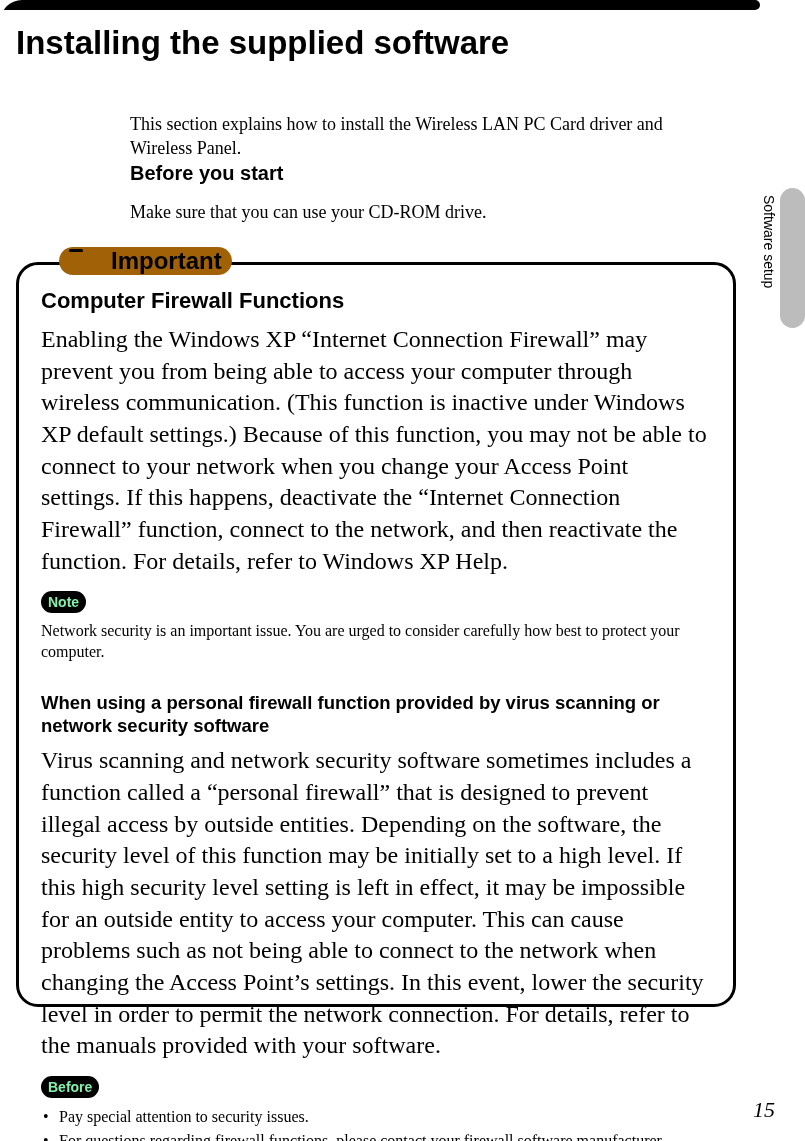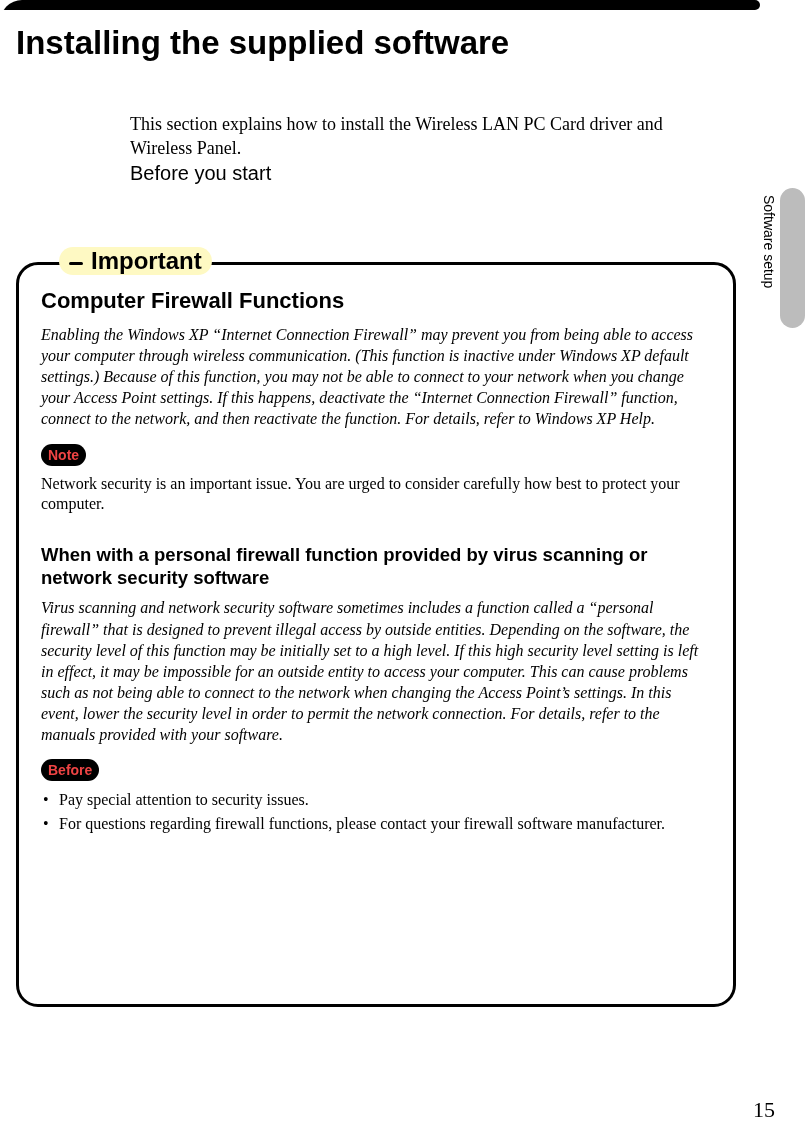--- a/index.html
+++ b/index.html
@@ -14,21 +14,21 @@
     font-size: 33px; letter-spacing: 0px;
   }
 
   .intro-text {
     position: absolute; top: 96px; left: 130px; width: 590px;
     font-size: 18px; line-height: 1.35; margin-top: 16px;
   }
 
   .before-heading {
     position: absolute; top: 162px; left: 130px; width: 590px;
-    font-family: Helvetica, Arial, sans-serif; font-weight: 400;
+    font-family: Helvetica, Arial, sans-serif; font-weight: 700;
     font-size: 20px;
   }
 
   .before-text {
     position: absolute; top: 200px; left: 130px; width: 590px;
     font-size: 18px; line-height: 1.35;
   }
 
   .side-tab {
     position: absolute; top: 188px; right: 0; width: 25px; height: 140px;
@@ -40,90 +40,92 @@
     writing-mode: vertical-rl; transform: rotate(0deg);
     white-space: nowrap;
   }
 
   .important-box {
     position: absolute; top: 262px; left: 16px; width: 720px; height: 745px;
     border: 3px solid #000; border-radius: 22px;
     padding: 20px 22px;
   }
   .important-label-wrap {
-    position: absolute; top: -18px; left: 40px; background: #fef9c3; padding: 0 10px;
-    display: flex; align-items: center;
+    position: absolute; top: -18px; left: 40px; background: #a16207; padding: 0 10px;
+    display: flex;  gap: 20px;
   }
   .important-leader {
     display: inline-block; width: 14px; height: 3px; background: #000; margin-right: 8px; position: relative; top: 2px;
   }
   .important-label {
     font-family: Helvetica, Arial, sans-serif; font-weight: 700; font-size: 24px;
   }
 
   .box-h1 {
     font-family: Helvetica, Arial, sans-serif; font-weight: 700; font-size: 22px;
     margin-top: 3px; margin-bottom: 10px;
   }
   .box-h2 {
     font-family: Helvetica, Arial, sans-serif; font-weight: 700; font-size: 18.5px;
     margin-bottom: 8px; line-height: 1.25;
   }
   .box-p {
-    font-size: 16px; line-height: 1.32; margin-bottom: 14px; font-style: italic;
+    font-size: 24px; line-height: 1.32; margin-bottom: 14px;
   }
   .note-badge {
-    display: inline-block; background: #000; color: #ef4444;
+    display: inline-block; background: #000; color: #86efac;
     font-family: Helvetica, Arial, sans-serif; font-weight: 700; font-size: 14px;
     padding: 3px 7px; margin-bottom: 8px;
   }
   .note-text {
     font-size: 16px; line-height: 1.3; margin-bottom: 28px;
   }
   .notes-list {
     font-size: 16px; line-height: 1.35; list-style: none; padding-left: 0;
   }
   .notes-list li { position: relative; padding-left: 18px; margin-bottom: 2px; }
   .notes-list li::before { content: "•"; position: absolute; left: 2px; top: 0; }
 
   .page-number {
     position: absolute; bottom: 18px; right: 30px;
     font-size: 22px;
+    font-style: italic;
   }
 </style>
 </head>
 <body>
 
 <div class="page">
 
   <div class="top-black-bar"></div>
 
   <h1 class="main-title">Installing the supplied software</h1>
 
   <p class="intro-text">This section explains how to install the Wireless LAN PC Card driver and Wireless Panel.</p>
 
   <h2 class="before-heading">Before you start</h2>
+  <p class="before-text">Make sure that you can use your CD-ROM drive.</p>
 
   <div class="side-tab"></div>
   <div class="side-tab-label">Software setup</div>
 
   <div class="important-box">
     <div class="important-label-wrap">
       <span class="important-leader"></span>
       <span class="important-label">Important</span>
     </div>
 
     <div class="box-h1">Computer Firewall Functions</div>
 
     <p class="box-p">Enabling the Windows XP “Internet Connection Firewall” may prevent you from being able to access your computer through wireless communication. (This function is inactive under Windows XP default settings.) Because of this function, you may not be able to connect to your network when you change your Access Point settings. If this happens, deactivate the “Internet Connection Firewall” function, connect to the network, and then reactivate the function. For details, refer to Windows XP Help.</p>
 
     <div><span class="note-badge">Note</span></div>
     <p class="note-text">Network security is an important issue. You are urged to consider carefully how best to protect your computer.</p>
 
-    <div class="box-h2">When with a personal firewall function provided by virus scanning or network security software</div>
+    <div class="box-h2">When using a personal firewall function provided by virus scanning or network security software</div>
     <p class="box-p">Virus scanning and network security software sometimes includes a function called a “personal firewall” that is designed to prevent illegal access by outside entities. Depending on the software, the security level of this function may be initially set to a high level. If this high security level setting is left in effect, it may be impossible for an outside entity to access your computer. This can cause problems such as not being able to connect to the network when changing the Access Point’s settings. In this event, lower the security level in order to permit the network connection. For details, refer to the manuals provided with your software.</p>
 
     <div><span class="note-badge">Before</span></div>
     <ul class="notes-list">
       <li>Pay special attention to security issues.</li>
       <li>For questions regarding firewall functions, please contact your firewall software manufacturer.</li>
     </ul>
   </div>
 
   <div class="page-number">15</div>

